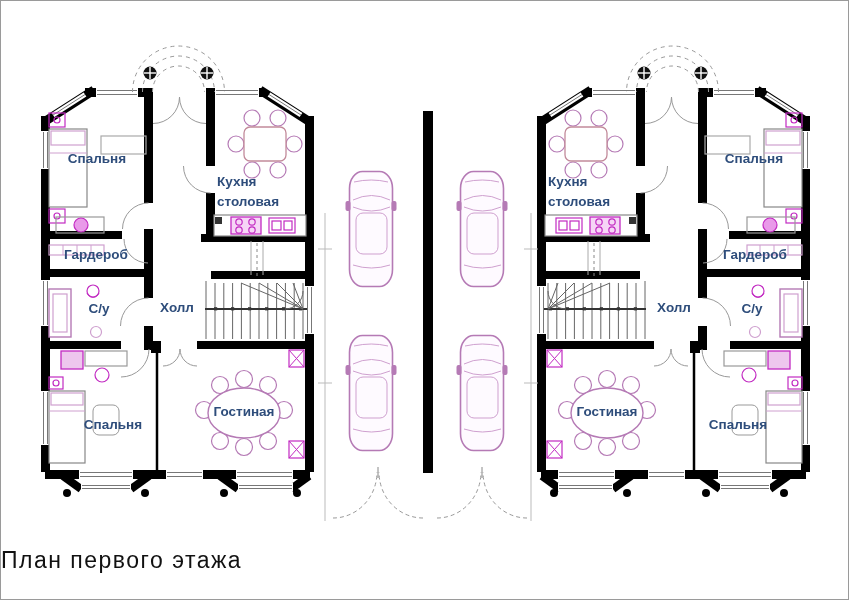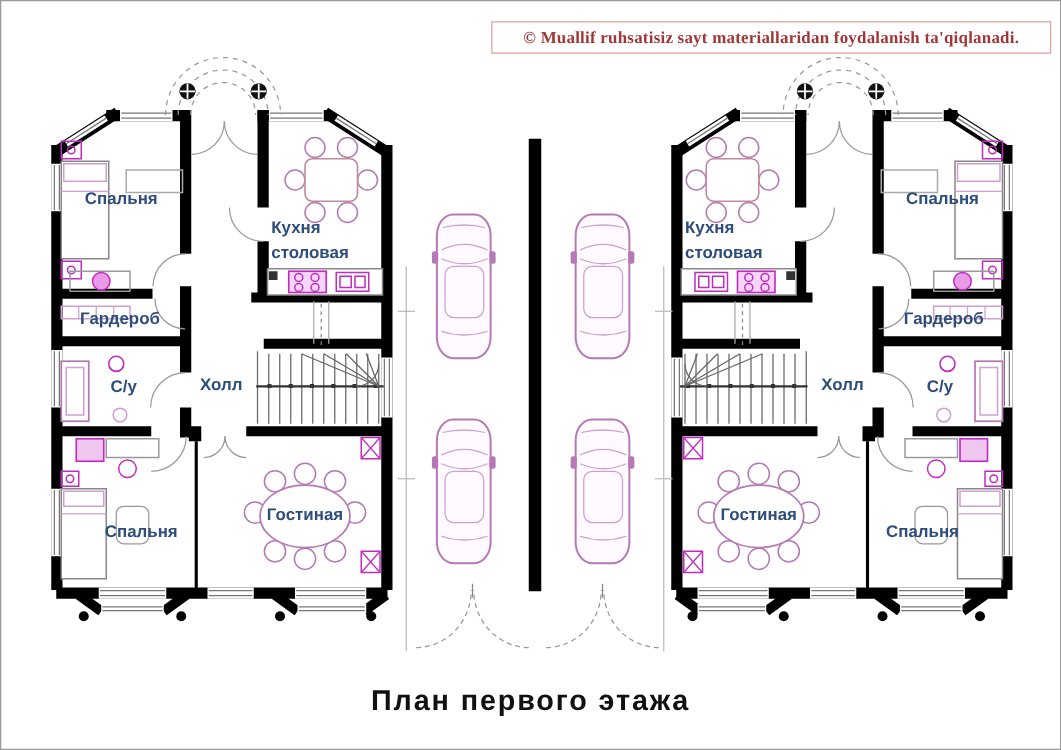--- a/index.html
+++ b/index.html
@@ -4,22 +4,22 @@
 <style>
   html,body{margin:0;padding:0;background:#ffffff;font-family:"Liberation Sans",sans-serif}
   #canvas{position:relative;width:847px;height:598px;background:#fff;border:1px solid #9a9a9a;overflow:hidden}
   #plan-svg{position:absolute;left:0;top:0}
   .room-label{position:absolute;transform:translate(-50%,-50%);color:#2e4d7b;font-weight:bold;
               font-size:13.5px;line-height:1.45;white-space:nowrap}
   .room-label.wrap{white-space:normal;width:86px}
   #copyright{position:absolute;left:392px;top:16px;width:446px;height:24px;border:1px solid #dfa0a0;
              color:#a23535;font-family:"Liberation Serif",serif;font-weight:bold;font-size:13.5px;
              display:flex;align-items:center;justify-content:center;letter-spacing:.2px}
-  #title{position:absolute;left:0;right:0;top:546px;text-align:center;color:#111;
-         font-size:23px;font-weight:bold;letter-spacing:1.5px}
+  #title{position:absolute;left:0;right:0;top:546px;color:#111;
+         font-size:23px;font-weight:normal;letter-spacing:1.5px}
 </style>
 </head>
 <body>
 
 <div id="canvas">
   <svg id="plan-svg" width="849" height="600" viewBox="0 0 849 600">
       <defs>
         <g id="car">
           <rect x="1.5" y="1.5" width="43" height="115" rx="13" ry="17" fill="#fefaff" stroke="#b57ab5" stroke-width="1.6"></rect>
           <path d="M6 12 Q23.5 8 40 12" fill="none" stroke="#cfa0cf"></path>
@@ -452,15 +452,14 @@
       <div class="room-label" style="left: 112px; top: 424px;">Спальня</div>
       <div class="room-label" style="left: 243px; top: 411px;">Гостиная</div>
       <div class="room-label" style="left: 753px; top: 158px;">Спальня</div>
       <div class="room-label wrap" style="left: 590px; top: 191px;">Кухня столовая</div>
       <div class="room-label" style="left: 754px; top: 254px;">Гардероб</div>
       <div class="room-label" style="left: 751px; top: 308px;">С/у</div>
       <div class="room-label" style="left: 673px; top: 307px;">Холл</div>
       <div class="room-label" style="left: 737px; top: 424px;">Спальня</div>
       <div class="room-label" style="left: 606px; top: 411px;">Гостиная</div>
     </div>
-  <div id="copyright">© Muallif ruhsatisiz sayt materiallaridan foydalanish ta'qiqlanadi.</div>
   <div id="title">План первого этажа</div>
 </div>
 
 </body></html>

